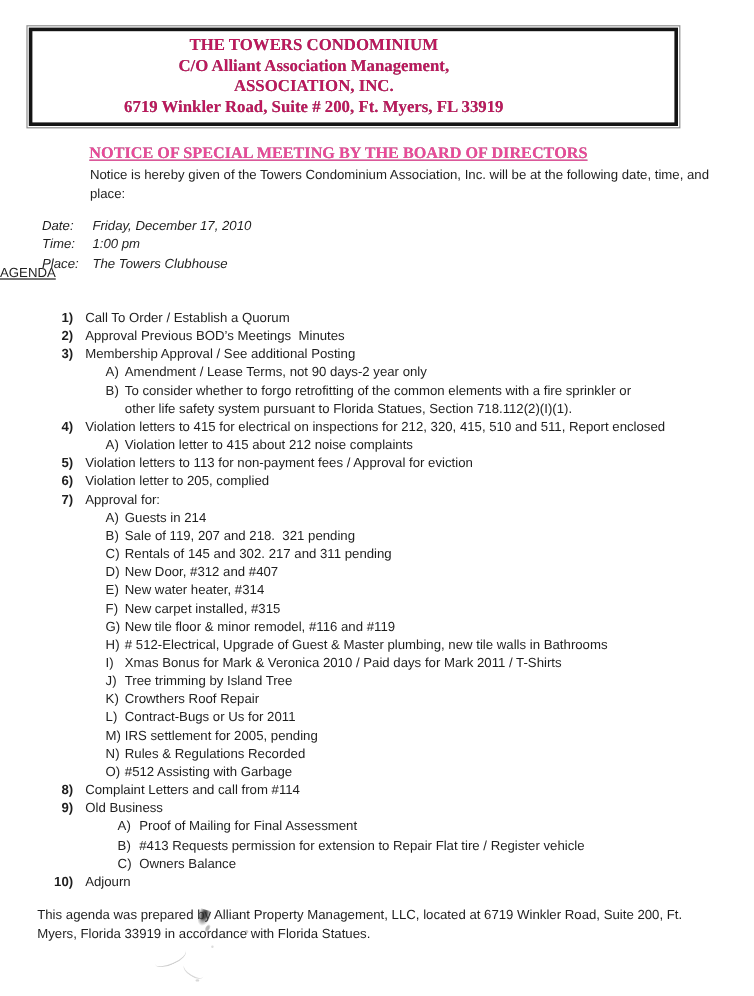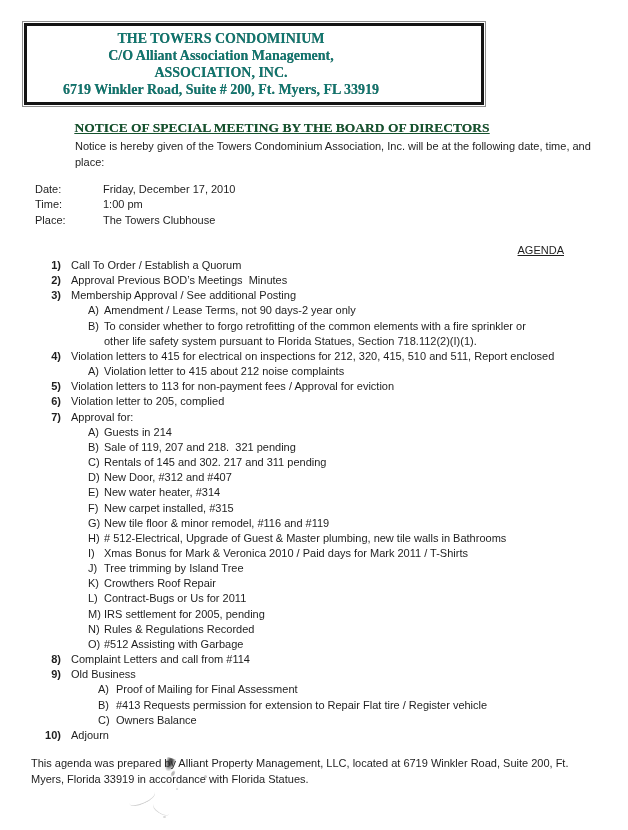--- a/index.html
+++ b/index.html
@@ -13,69 +13,69 @@
   .page {
     position: relative;
     width: 628px; height: 830px;
     background: #ffffff;
     overflow: hidden;
   }
   
   .header-box {
     position: absolute;
     left: 24px; top: 23px;
-    width: 460px;
+    width: 541px;
     box-sizing: border-box;
     border: 3px solid #141414;
     outline: 1px solid #8e8e8e;
     outline-offset: 1px;
     padding: 4px 66px 4px 0;
     text-align: center;
     font-family: "Liberation Serif", serif;
     font-weight: bold;
     font-size: 14px;
     line-height: 17px;
-    color: #0f766e;
+    color: #be185d;
     text-shadow: 0 0 0.5px rgba(20,20,20,0.55);
   }
   
   .doc-title {
     position: absolute;
     top: 120px; left: 0;
     width: 564px;
     text-align: center;
     font-family: "Liberation Serif", serif;
     font-weight: bold;
     font-size: 13.5px;
     text-decoration: underline;
-    color: #14532d;
+    color: #ec4899;
     text-shadow: 0 0 0.5px rgba(20,20,20,0.5);
   }
   .intro {
     position: absolute;
     top: 139px; left: 31px;
     width: 572px;
     font-size: 11px;
     line-height: 15.5px;
     white-space: pre-wrap;
     margin-left: 44px;
   }
   .details {
     position: absolute;
     top: 182px; left: 0;
     width: 600px;
     font-size: 11px;
   }
-  .detail-row { position: relative; line-height: 15.3px; padding-left: 103px; }
+  .detail-row { position: relative; line-height: 15.3px; padding-left: 77px; font-style: italic; }
   .detail-label { position: absolute; left: 35px; }
   .agenda-title {
     position: absolute;
-    top: 244px; left: 0;
+    top: 222px; left: 0;
     width: 564px;
-    text-align: right;
+    text-align: left;
     font-size: 11px;
     text-decoration: underline;
   }
   .agenda {
     position: absolute;
     top: 258px; left: 0;
     width: 620px;
     font-size: 11px;
   }
   .agenda-row { position: relative; line-height: 15.15px; }

